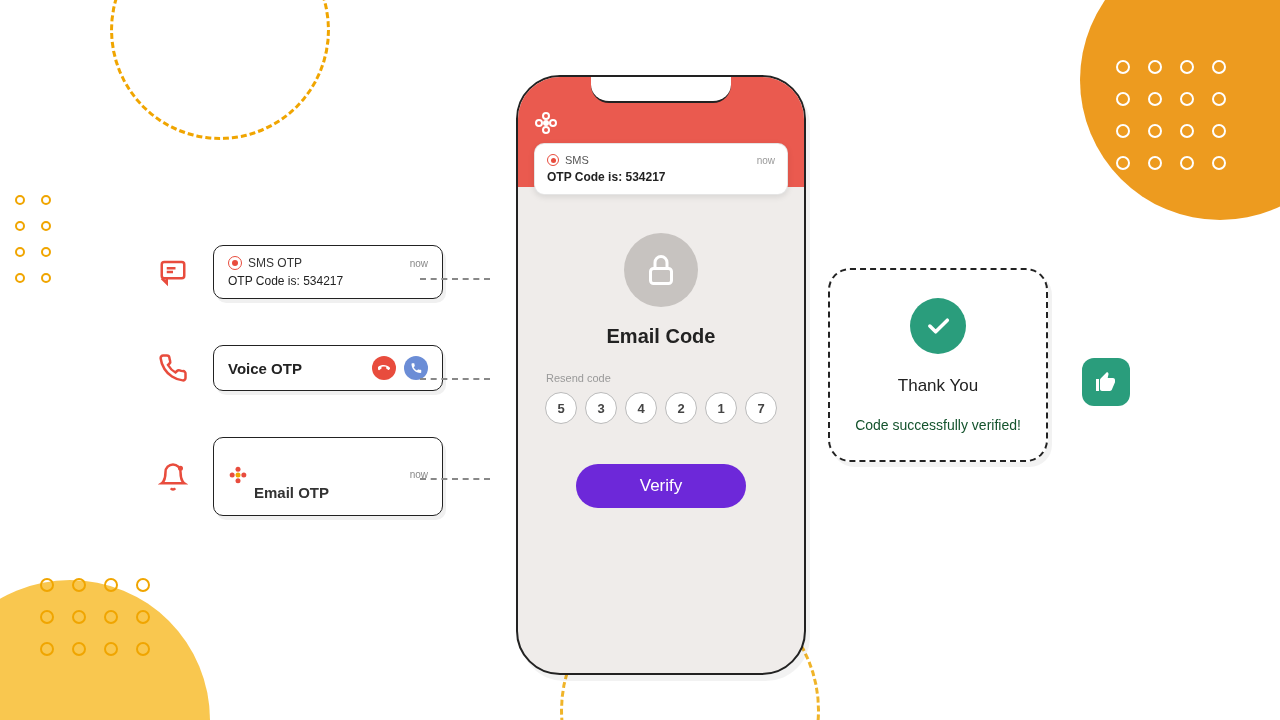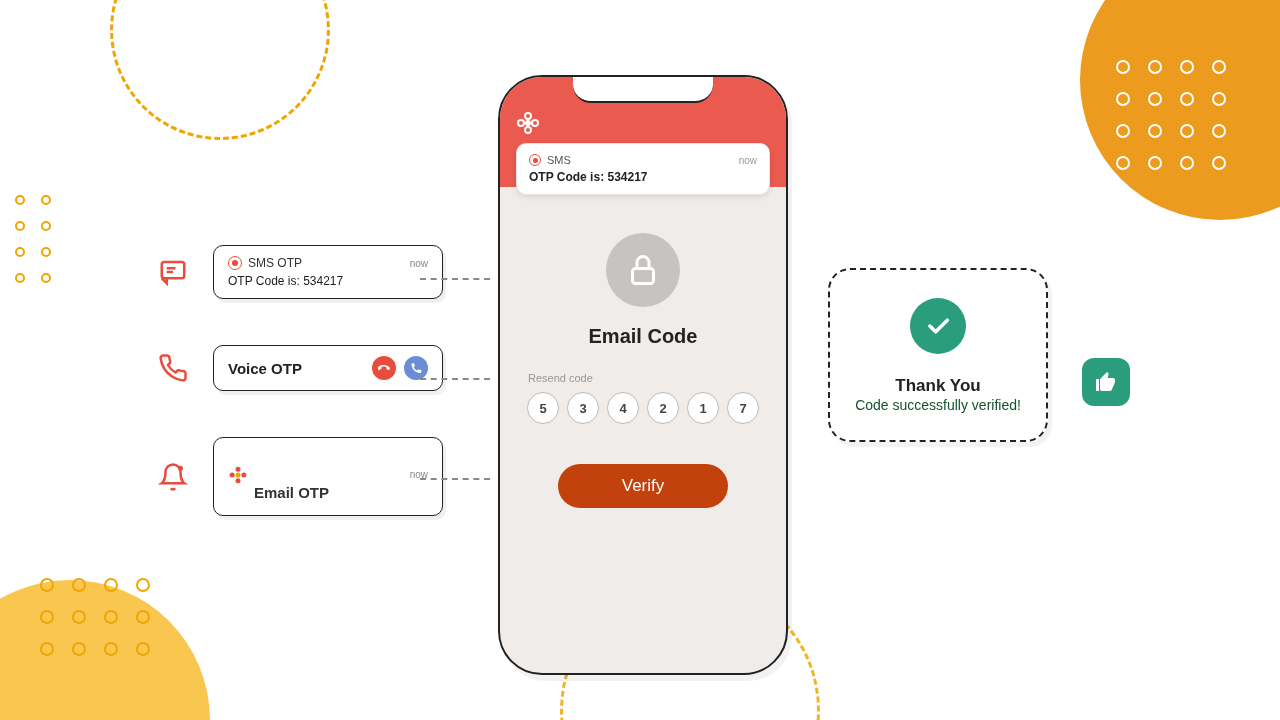--- a/index.html
+++ b/index.html
@@ -35,44 +35,44 @@
 .voice-card .otp-card-body { display:flex; align-items:center; justify-content:space-between; font-size:15px; font-weight:600; }
 .call-btn { width: 24px; height: 24px; border-radius: 50%; display:inline-flex; align-items:center; justify-content:center; margin-left:4px; }
 .call-btn.decline { background:#e84c3d; color:#fff; }
 .call-btn.accept { background:#6b8dd6; color:#fff; }
 .email-icon { width:20px; height:20px; }
 
 
 .connector { position: absolute; border-top: 2px dashed #888; height: 0; }
 
 
-.phone { position: absolute; left: 498px; top: 75px; width: 290px; height: 600px; border: 2px solid #222; border-radius: 44px; background: #efecea; box-shadow: 4px 6px 0 rgba(0,0,0,0.05); overflow: hidden; }
+.phone { position: absolute; left: 516px; top: 75px; width: 290px; height: 600px; border: 2px solid #222; border-radius: 44px; background: #efecea; box-shadow: 4px 6px 0 rgba(0,0,0,0.05); overflow: hidden; }
 .phone-header { height: 110px; background: #ea5a4f; position: relative; }
 .notch { position:absolute; top:0; left:50%; transform:translateX(-50%); width:140px; height:26px; background:#fff; border-bottom-left-radius:18px; border-bottom-right-radius:18px; border-bottom: 2px solid #222;}
 .phone-logo { position:absolute; top:34px; left:16px; width:24px; height:24px; }
 .notif { position:absolute; top:66px; left:16px; right:16px; background:#fff; border:1.5px solid rgba(0,0,0,0.1); border-radius:10px; padding:10px 12px; box-shadow:0 2px 6px rgba(0,0,0,0.1); }
 .notif-head { display:flex; justify-content:space-between; align-items:center; margin-bottom:4px; }
 .notif-title { font-size:11px; color:#555; display:flex; gap:6px; align-items:center; }
 .notif-title .badge { width:12px; height:12px; border:1.5px solid #e84c3d; border-radius:50%; display:inline-flex; align-items:center; justify-content:center;}
 .notif-title .badge::after{content:'';width:5px;height:5px;background:#e84c3d;border-radius:50%;}
 .notif-now { font-size:10px; color:#999; }
 .notif-body { font-size:12px; color:#222; font-weight:600; }
 .phone-content { padding: 46px 20px 20px; text-align:center; }
 .lock-circle { width:74px; height:74px; background:#c7c3c0; border-radius:50%; margin:0 auto 18px; display:flex; align-items:center; justify-content:center; }
 .enter-title { font-size:20px; font-weight:700; color:#222; margin-bottom:24px; }
 .enter-sub { font-size:13px; color:#555; line-height:1.5; margin-bottom:28px; }
 .resend { font-size:11px; color:#999; text-align:left; margin: 8px 8px 8px; }
 .code-row { display:flex; justify-content:center; gap:8px; margin-bottom:40px; }
 .code-cell { width:32px; height:32px; border:1.5px solid #bbb; border-radius:50%; display:flex; align-items:center; justify-content:center; font-size:13px; font-weight:600; color:#444; background:#fff; }
-.verify-btn { width:170px; height:44px; background:#c2410c; color:#fff; border:none; border-radius:22px; font-size:17px; font-weight:500; cursor:pointer; }
+.verify-btn { width:170px; height:44px; background:#6d28d9; color:#fff; border:none; border-radius:22px; font-size:17px; font-weight:500; cursor:pointer; }
 
 
 .success { position:absolute; right:232px; top:268px; width:220px; background:#fff; border:2px dashed #222; border-radius:22px; padding:28px 18px 24px; text-align:center; box-shadow:4px 5px 0 rgba(0,0,0,0.05); }
 .success-circle { width:56px; height:56px; background:#2a9d7c; border-radius:50%; margin:0 auto 22px; display:flex; align-items:center; justify-content:center; }
-.success-title { font-size:17px; font-weight:700; color:#222; margin-bottom:0; }
+.success-title { font-size:17px; font-weight:400; color:#222; margin-bottom:20px; }
 .success-msg { font-size:14px; color:#14532d; line-height:1.4; font-weight:500; }
 
 
 .thumb { position:absolute; right:150px; top:358px; width:48px; height:48px; background:#2a9d7c; border-radius:12px; display:flex; align-items:center; justify-content:center; }
 </style>
 </head>
 <body>
 
 <div class="deco-arc-tl"></div>
 <div class="deco-blob-tr"></div>

